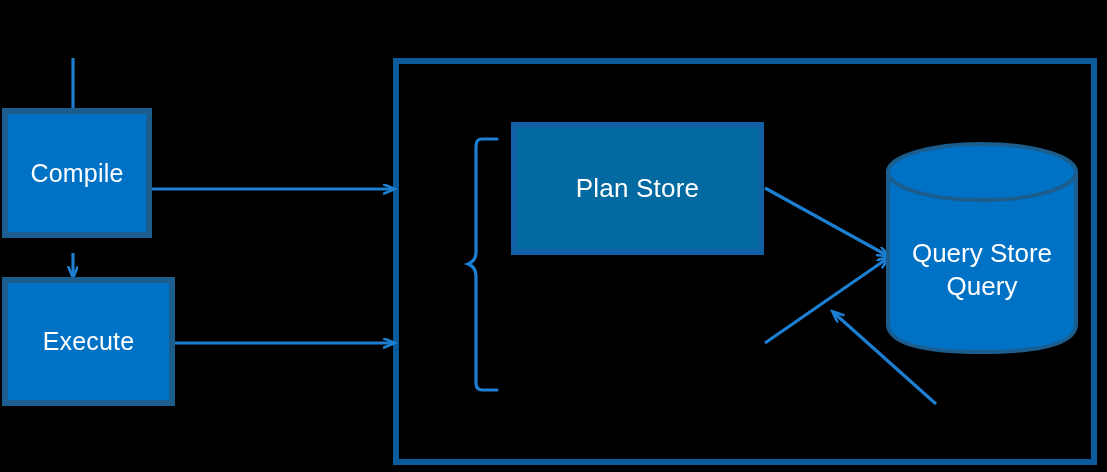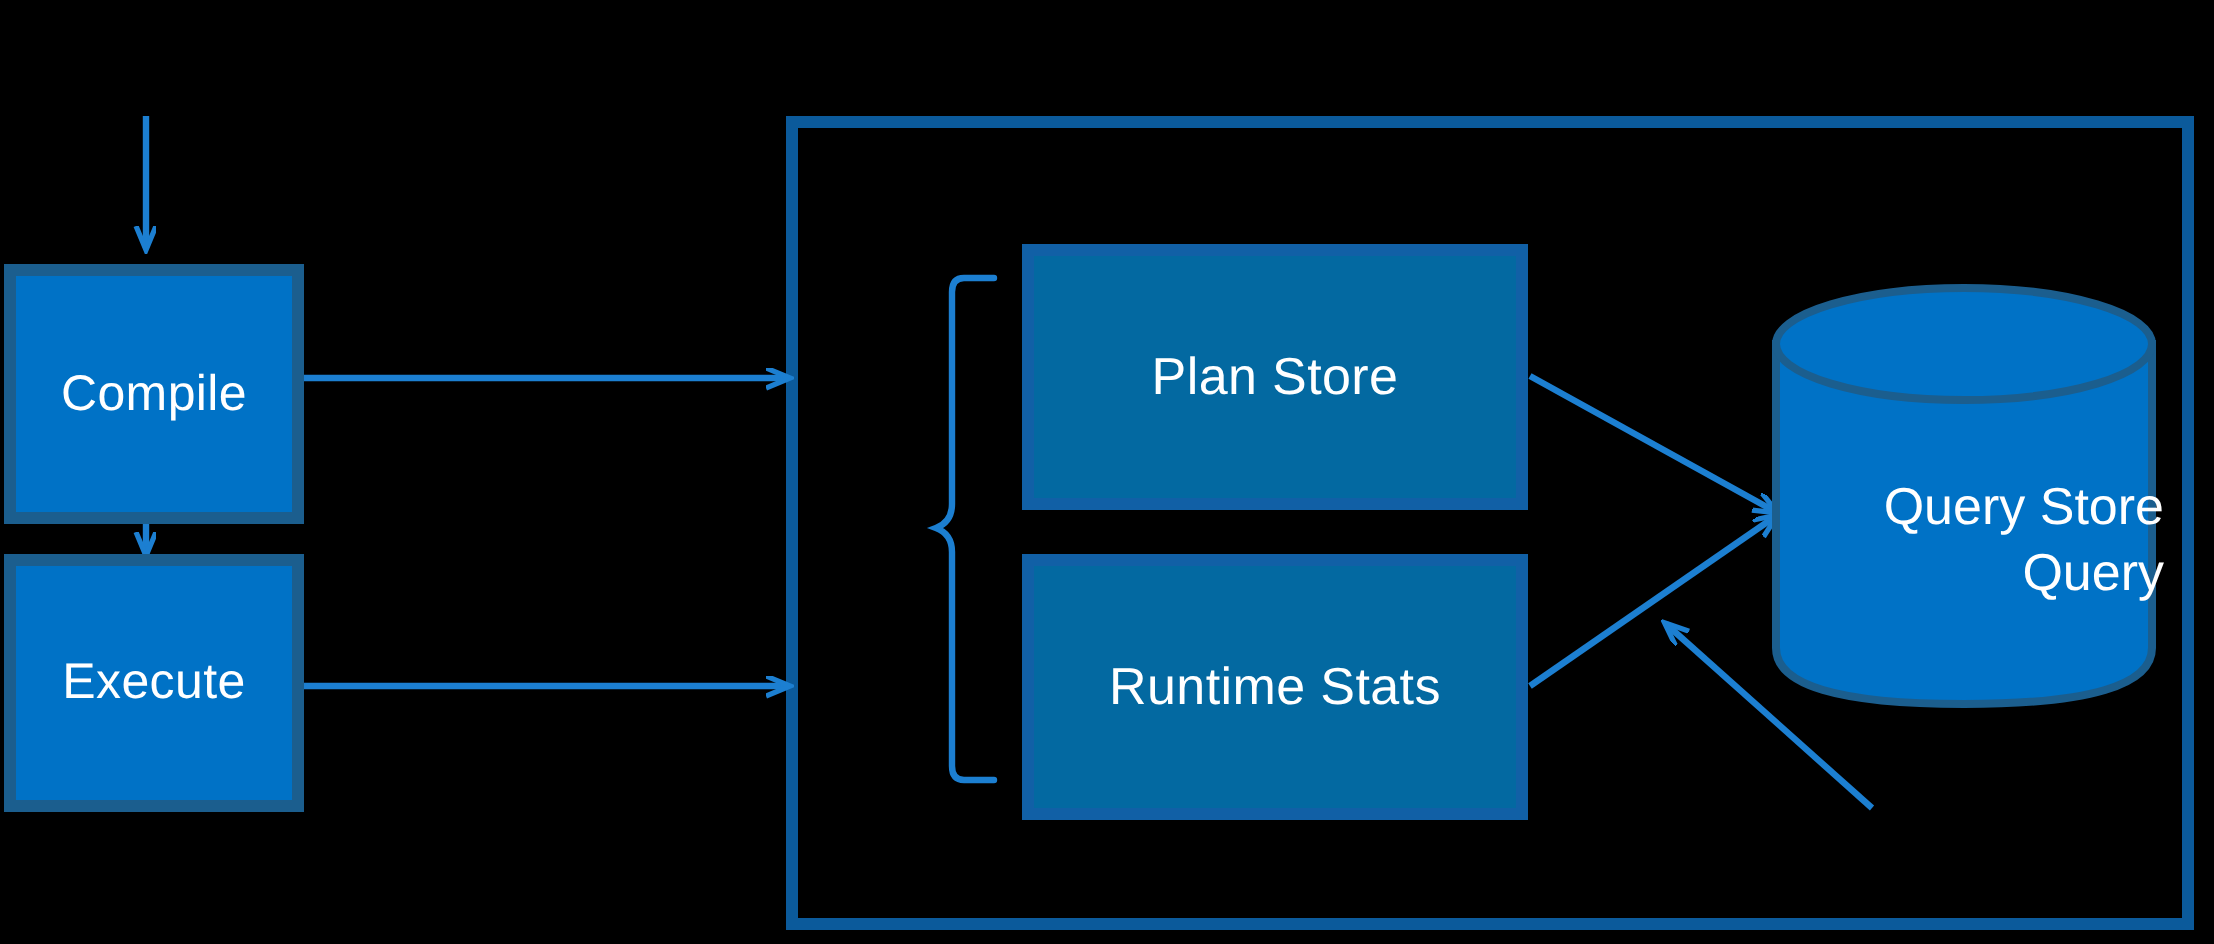--- a/index.html
+++ b/index.html
@@ -49,21 +49,21 @@
     position: absolute;
     box-sizing: border-box;
     border: 6px solid #0B5A9B;
     background: transparent;
   }
   .cyl-label {
     position: absolute;
     color: #ffffff;
     font-size: 26px;
     line-height: 1.25;
-    text-align: right;
+    text-align: center;
     width: 200px;
   }
 </style>
 </head>
 <body>
 
 <div id="canvas">
 
   <div class="container-rect" style="left:393px; top:58px; width:704px; height:407px;"></div>
 
@@ -91,34 +91,31 @@
     <line x1="936" y1="404" x2="833" y2="312" stroke="#1C7FD1" stroke-width="3.2" marker-end="url(#ah)"></line>
   </svg>
 
   <svg class="layer" viewBox="0 0 1107 472">
     <g>
       <path d="M888,172 L888,324 Q888,352 982,352 Q1076,352 1076,324 L1076,172 Z" fill="#0072C6" stroke="#1B5E8E" stroke-width="4"></path>
       <ellipse cx="982" cy="172" rx="94" ry="28" fill="#0072C6" stroke="#1B5E8E" stroke-width="4"></ellipse>
     </g>
   </svg>
 
-  <div class="node-box blue-box" style="left:2px; top:132px; width:150px; height:130px;">
+  <div class="node-box blue-box" style="left:2px; top:108px; width:150px; height:130px;">
     <span>Compile</span>
   </div>
 
-  <div class="node-box blue-box" style="left:2px; top:277px; width:150px; height:129px;">
+  <div class="node-box blue-box" style="left:2px; top:277px; width:173px; height:129px;">
     <span>Execute</span>
   </div>
 
   <div class="node-box orange-box" style="left:511px; top:122px; width:253px; height:133px;">
     <span>Plan Store</span>
   </div>
 
-  <div class="node-box orange-box" style="left:511px; top:277px; width:253px; height:133px;">
-    <span>Runtime Stats</span>
-  </div>
 
   <div class="cyl-label" style="left:882px; top:237px;">
     <div>Query Store</div>
     <div>Query</div>
   </div>
 
 </div>
 
 </body></html>

